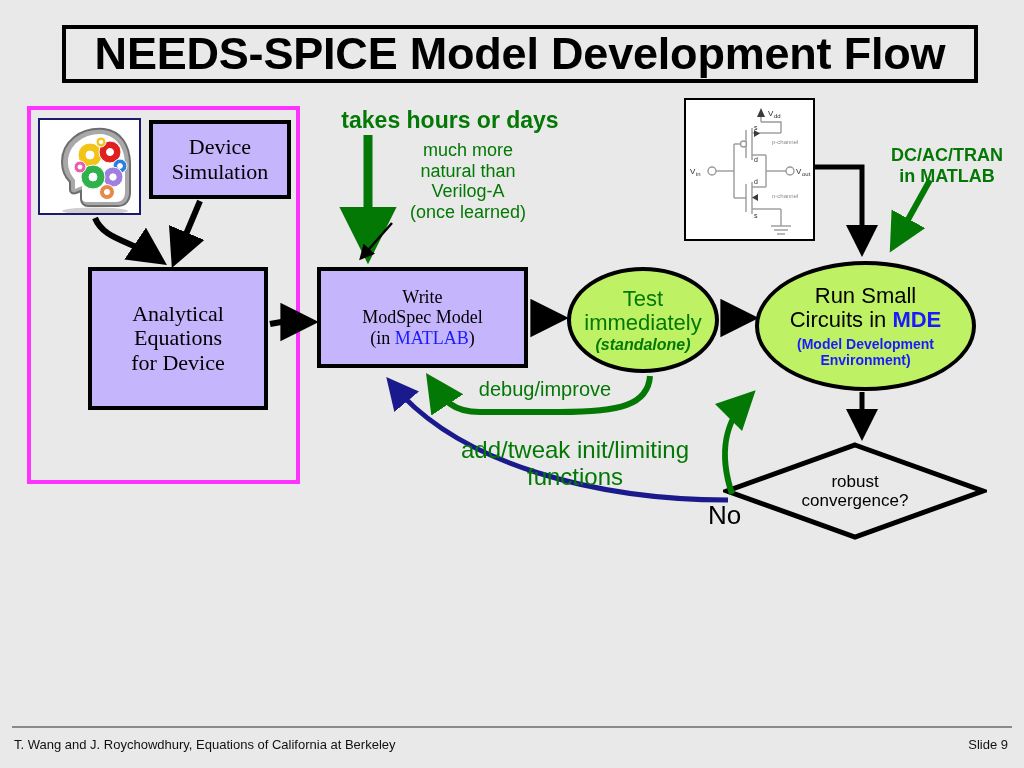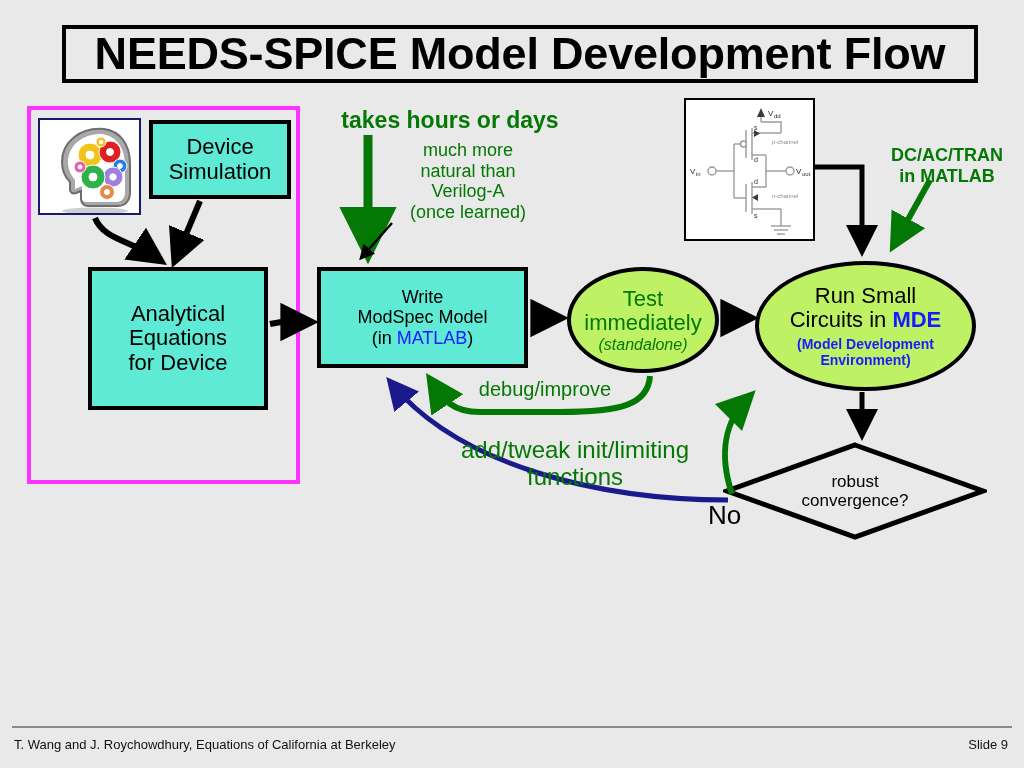--- a/index.html
+++ b/index.html
@@ -44,27 +44,28 @@
     left: 27px; top: 106px;
     width: 273px; height: 378px;
     border: 4px solid #ff33ff;
     box-sizing: border-box;
     background: transparent;
   }
   
   .node-box {
     position: absolute;
     border: 4px solid #000;
-    background: #5eead4;
+    background: #c4b5fd;
     box-sizing: border-box;
     display: flex;
     align-items: center;
     justify-content: center;
     text-align: center;
     line-height: 1.12;
+    font-family: Liberation Serif, serif;
   }
   .ellipse {
     position: absolute;
     border: 4px solid #000;
     border-radius: 50%;
     background: #bef264;
     box-sizing: border-box;
     display: flex;
     flex-direction: column;
     align-items: center;
@@ -104,21 +105,21 @@
   
   #test-ellipse {
     left: 567px; top: 267px;
     width: 152px; height: 106px;
     color: #047804;
     font-size: 22px;
   }
   #test-ellipse .sub {
     font-size: 16px;
     font-style: italic;
-    font-weight: normal;
+    font-weight: bold;
     margin-top: 1px;
   }
   
   #mde-ellipse {
     left: 755px; top: 261px;
     width: 221px; height: 130px;
     font-size: 22px;
   }
   #mde-ellipse .mde {
     color: #1a1aff;

